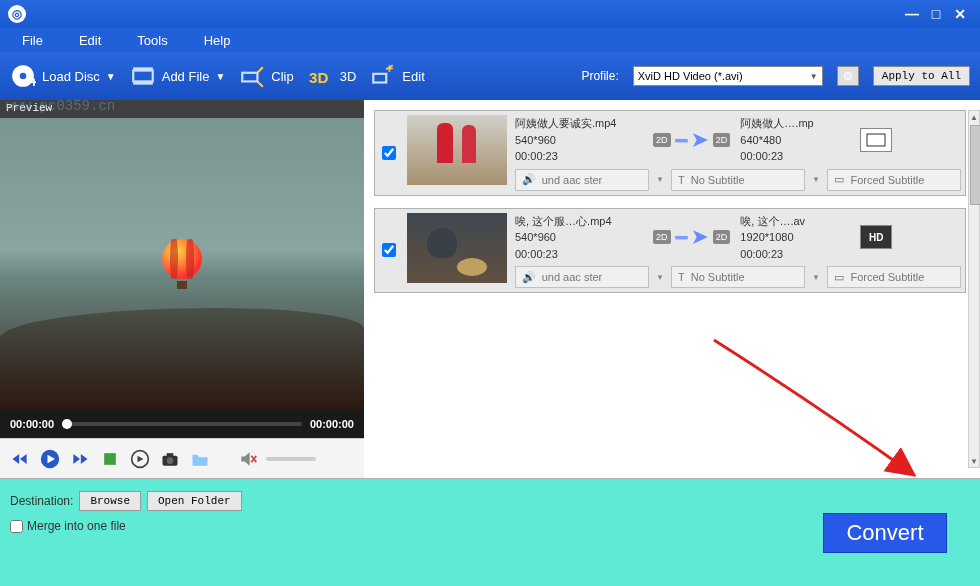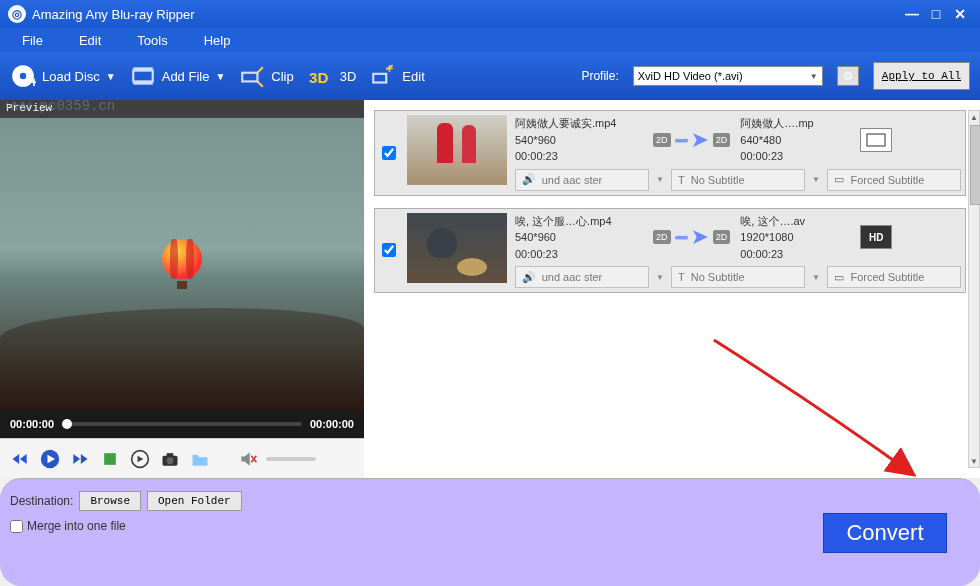--- a/index.html
+++ b/index.html
@@ -17,21 +17,21 @@
 
 
 .toolbar { height: 48px; background: linear-gradient(#2868e0, #1850c0); display: flex; align-items: center; padding: 0 10px; gap: 14px; color: #fff; font-size: 13px; font-family: "Courier New", monospace; }
 .tb-btn { display: flex; align-items: center; gap: 6px; cursor: pointer; }
 .tb-icon { width: 26px; height: 26px; display: flex; align-items: center; justify-content: center; }
 .tb-icon svg { width: 26px; height: 26px; }
 .caret { font-size: 10px; }
 .profile-label { font-size: 12px; }
 .profile-select { width: 190px; height: 20px; background: #fff; color: #000; font-size: 11px; font-family: "Courier New", monospace; border: 1px solid #888; display: flex; align-items: center; padding: 8px 4px; justify-content: space-between; }
 .gear { width: 22px; height: 20px; background: #e0e0e0; border: 1px solid #888; display: flex; align-items: center; justify-content: center; font-size: 12px; cursor: pointer; }
-.apply-btn { height: 28px; padding: 0 8px; background: #e8e8e8; border: 1px solid #888; font-size: 11px; font-family: "Courier New", monospace; cursor: pointer; text-decoration: underline; }
+.apply-btn { height: 20px; padding: 0 8px; background: #e8e8e8; border: 1px solid #888; font-size: 11px; font-family: "Courier New", monospace; cursor: pointer; }
 
 
 .main { display: flex; height: 378px; }
 
 
 .preview { width: 364px; background: #1a1a1a; display: flex; flex-direction: column; }
 .preview-title { height: 18px; background: #404040; color: #fff; font-size: 11px; font-family: "Courier New", monospace; padding: 2px 6px; }
 .preview-video { flex: 1; background: linear-gradient(180deg, #7a9590 0%, #8aa5a0 45%, #6a8580 55%, #3a2820 100%); position: relative; display: flex; align-items: center; justify-content: center; }
 .balloon { width: 40px; height: 50px; position: relative; }
 .balloon .envelope { width: 40px; height: 40px; background: radial-gradient(circle at 35% 30%, #ffe040, #ff3030 70%); border-radius: 50%; position: relative; }
@@ -79,42 +79,41 @@
 .out-info { width: 110px; line-height: 1.5; }
 .quality { width: 32px; height: 24px; border: 1px solid #888; display: flex; align-items: center; justify-content: center; font-size: 10px; font-weight: bold; background: #333; color: #fff; }
 .quality.blank { background: #fff; }
 
 .row2 { display: flex; align-items: center; gap: 4px; color: #888; }
 .opt-btn { flex: 1; height: 22px; border: 1px solid #c0c0c0; background: #f0f0f0; display: flex; align-items: center; padding: 0 6px; gap: 6px; font-size: 11px; font-family: "Courier New", monospace; color: #777; }
 .opt-btn .micon { font-size: 11px; }
 .dd { width: 14px; text-align: center; color: #888; font-size: 8px; }
 
 
-.bottom { height: 108px; border-top: 1px solid #b0b0b0; background: #c4b5fd; display: flex; border-radius: 21px; }
+.bottom { height: 108px; border-top: 1px solid #b0b0b0; background: #5eead4; display: flex; }
 .bottom-left { flex: 1; padding: 12px 10px; font-size: 12px; font-family: "Courier New", monospace; color: #333; }
 .dest-row { display: flex; align-items: center; gap: 6px; margin-bottom: 8px; }
 .dest-input { width: 320px; height: 20px; background: #fff; border: 1px solid #999; padding: 0 4px; font-size: 11px; font-family: "Courier New", monospace; }
 .small-btn { height: 20px; padding: 0 10px; background: #e8e8e8; border: 1px solid #999; font-size: 11px; font-family: "Courier New", monospace; cursor: pointer; }
 .merge-row { display: flex; align-items: center; gap: 4px; }
 .merge-row input { width: 13px; height: 13px; }
 
 .bottom-right { width: 170px; display: flex; align-items: center; justify-content: center; padding-right: 20px; }
 .convert-btn { width: 124px; height: 40px; background: #2858e8; border: 1px solid #1040c0; color: #fff; font-size: 22px; font-family: "Courier New", monospace; cursor: pointer; display: flex; align-items: center; justify-content: center; }
 
 
 .redarrow { position: absolute; pointer-events: none; }
 
 .watermark { position: absolute; top: 98px; left: 6px; color: rgba(120,160,200,0.45); font-size: 14px; font-family: "Courier New", monospace; pointer-events: none; }
 </style>
 </head>
 <body>
 
 <div class="titlebar">
   <div class="logo">◎</div>
-  <span>Amazing Any Blu-ray Ripper</span>
   <div class="spacer"></div>
   <div class="winbtn">—</div>
   <div class="winbtn">□</div>
   <div class="winbtn">✕</div>
 </div>
 
 <div class="menubar">
   <div class="item">File</div>
   <div class="item">Edit</div>
   <div class="item">Tools</div>

